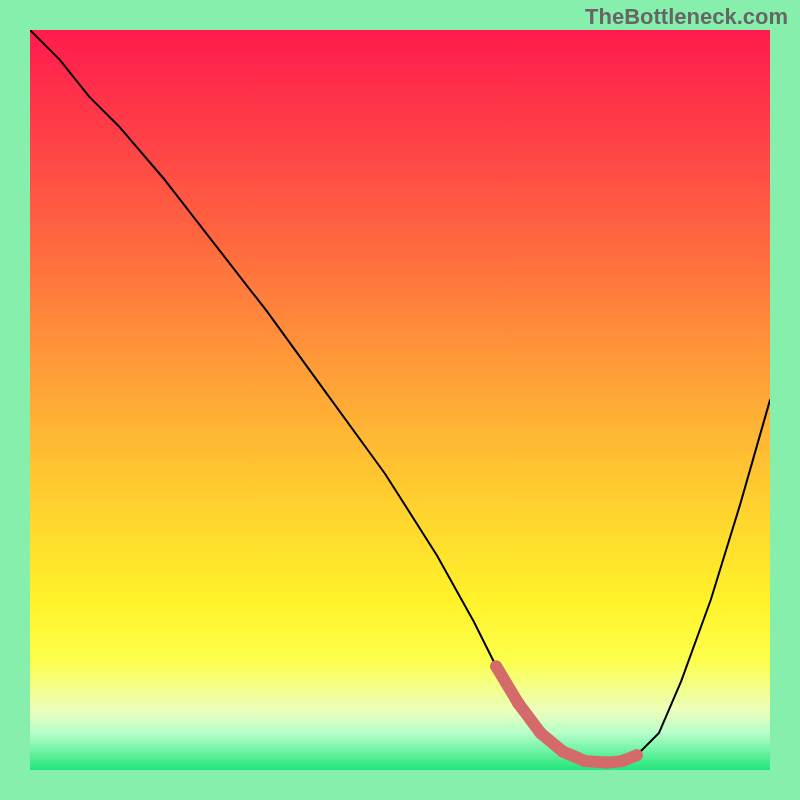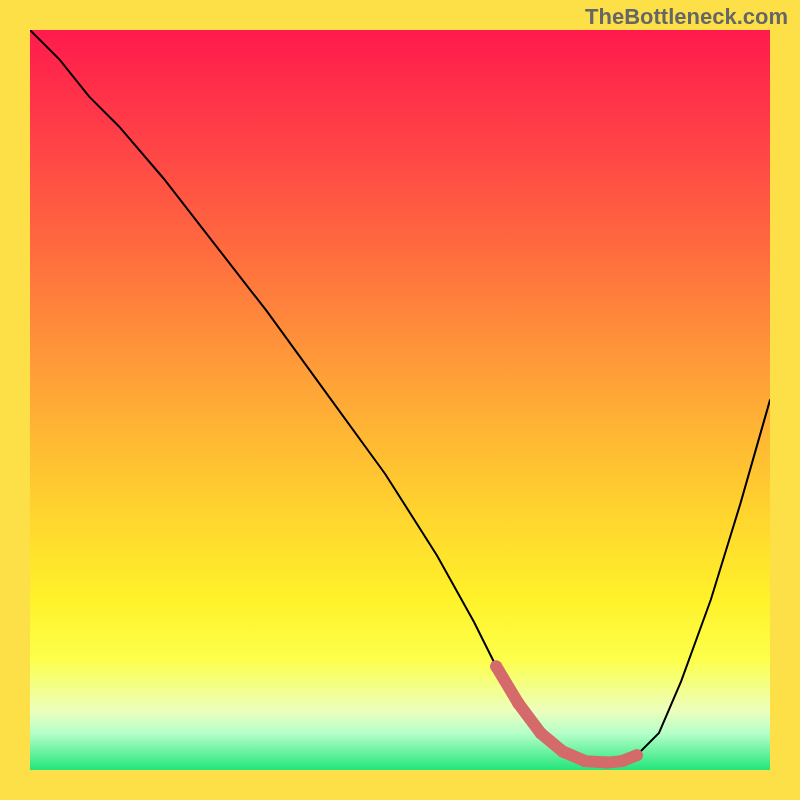--- a/index.html
+++ b/index.html
@@ -1,21 +1,21 @@
 <!DOCTYPE html>
 <html><head>
 <meta charset="utf-8">
 <style>
   * { margin: 0; padding: 0; box-sizing: border-box; }
   html, body { width: 800px; height: 800px; background: #000; overflow: hidden; }
   .container {
     position: relative;
     width: 800px;
     height: 800px;
-    background: #fde047;
+    background: #86efac;
   }
   .watermark {
     position: absolute;
     top: 4px;
     right: 12px;
     font-family: Arial, Helvetica, sans-serif;
     font-size: 22px;
     font-weight: bold;
     color: #666666;
     z-index: 3;

